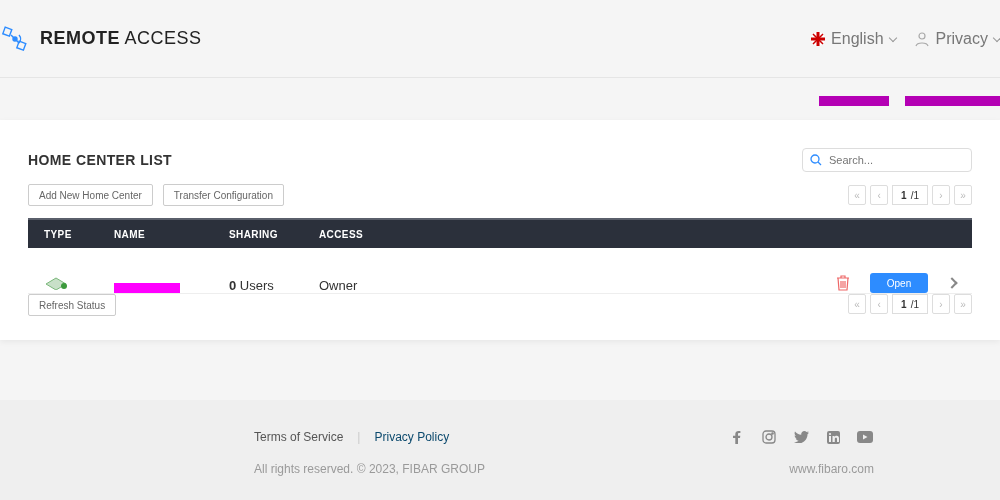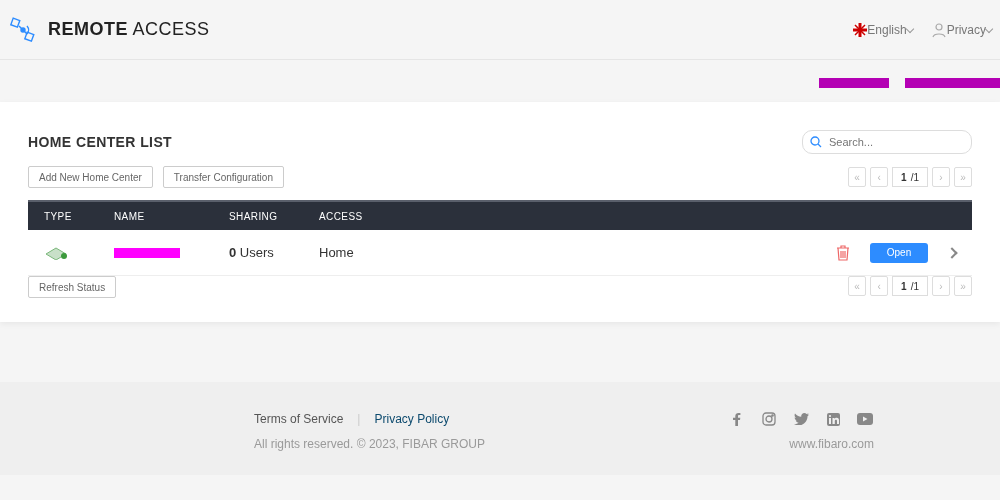--- a/index.html
+++ b/index.html
@@ -1,44 +1,44 @@
 <!DOCTYPE html>
 <html><head>
 <meta charset="utf-8">
 <style>
 *{box-sizing:border-box;margin:0;padding:0;font-family:-apple-system,BlinkMacSystemFont,"Segoe UI",Arial,sans-serif}
 body{background:#f5f5f5;color:#333;font-size:13px}
 .page{width:1000px;margin:0 auto}
-.header{height:60px;display:flex;align-items:center;justify-content:space-between;padding:0 8px;border-bottom:1px solid #e5e5e5}
+.header{height:78px;display:flex;align-items:center;justify-content:space-between;padding:0 0;border-bottom:1px solid #e5e5e5}
 .brand{display:flex;align-items:center;gap:10px}
 .brand-text{font-size:18px;font-weight:700;letter-spacing:.5px;color:#222}
 .brand-text .light{font-weight:400}
 .header-right{display:flex;align-items:center;gap:18px;color:#777}
-.hdr-item{display:flex;align-items:center;cursor:pointer;font-size:12px}
+.hdr-item{display:flex;align-items:center;gap:6px;cursor:pointer;font-size:16px}
 .chev{width:6px;height:6px;border-right:1px solid #999;border-bottom:1px solid #999;transform:rotate(45deg);margin-top:-2px}
 .redacted-bar{height:10px;margin:18px 0 14px;display:flex;justify-content:flex-end;gap:16px;padding-right:0}
 .redact{background:#b400b4;height:10px}
 .r1{width:70px}.r2{width:95px}
 .card{background:#fff;box-shadow:0 2px 6px rgba(0,0,0,.06);padding:28px 28px 24px;margin-bottom:60px}
 .card-top{display:flex;justify-content:space-between;align-items:center;margin-bottom:12px}
 .title{font-size:14px;font-weight:700;letter-spacing:.4px;color:#333}
 .search-wrap{position:relative}
 .search-wrap svg{position:absolute;left:8px;top:6px}
-.search{width:170px;height:24px;border:1px solid #ddd;border-radius:10px;padding:0 8px 0 26px;font-size:11px;color:#888}
+.search{width:170px;height:24px;border:1px solid #ddd;border-radius:4px;padding:0 8px 0 26px;font-size:11px;color:#888}
 .toolbar{display:flex;justify-content:space-between;align-items:center;margin-bottom:12px}
 .btns{display:flex;gap:10px}
 .btn{height:22px;padding:3px 10px;border:1px solid #ccc;background:#fff;border-radius:2px;font-size:10px;color:#666;cursor:pointer}
 .pager{display:flex;align-items:center;gap:4px}
 .pbtn{width:18px;height:20px;border:1px solid #ddd;background:#fff;color:#bbb;font-size:10px;cursor:pointer;display:flex;align-items:center;justify-content:center;border-radius:2px}
 .pind{height:20px;padding:0 8px;border:1px solid #ddd;display:flex;align-items:center;font-size:10px}
 .pind b{font-weight:700;margin-right:4px}
 .rule{height:2px;background:#5a5f6b;margin-bottom:0}
-.thead{background:#2b303b;color:#fff;display:flex;align-items:center;height:28px;font-size:10px;font-weight:400;letter-spacing:.4px;padding:0 16px}
+.thead{background:#2b303b;color:#fff;display:flex;align-items:center;height:28px;font-size:10px;font-weight:700;letter-spacing:.4px;padding:0 16px}
 .c-type{width:70px}.c-name{width:115px}.c-share{width:90px}.c-access{width:90px}.c-act{flex:1;display:flex;justify-content:flex-end;gap:20px;align-items:center}
-.trow{display:flex;align-items:center;height:46px;padding:0 16px;border-bottom:1px solid #eee}
+.trow{display:flex;align-items:flex-end;height:46px;padding:0 16px;border-bottom:1px solid #eee}
 .redact-name{background:#ff00ff;height:10px;width:66px}
 .open-btn{background:#2d8cff;color:#fff;border:none;border-radius:3px;width:58px;height:20px;font-size:10px;cursor:pointer}
 .rowchev{width:8px;height:8px;border-right:2px solid #888;border-top:2px solid #888;transform:rotate(45deg)}
 .bottom-row{display:flex;justify-content:space-between;align-items:flex-start;}
 .footer{background:#efefef;padding:28px 0 24px}
 .foot-top{display:flex;justify-content:space-between;align-items:center;width:620px}
 .links{display:flex;align-items:center;gap:14px;font-size:12px;color:#555}
 .sep{color:#ccc}
 .socials{display:flex;gap:14px;color:#888}
 .social{width:18px;height:18px;display:flex;align-items:center;justify-content:center;cursor:pointer}
@@ -130,21 +130,21 @@
       <div class="c-type">
         <svg width="24" height="18" viewBox="0 0 24 18">
             <path d="M2 12 L12 6 L22 12 L12 18 Z" fill="#c8e0c8" stroke="#7bb87b"></path>
             <circle cx="20" cy="14" r="3" fill="#3c9a3c"></circle>
           </svg>
       </div>
       <div class="c-name">
           <div class="redact-name"></div>
         </div>
       <div class="c-share"><b>0</b><span> Users</span></div>
-      <div class="c-access">Home</div>
+      <div class="c-access">Owner</div>
       <div class="c-act">
         <svg width="14" height="16" viewBox="0 0 14 16" stroke="#e66" fill="none" stroke-width="1.2">
             <path d="M1 3h12M5 3V1h4v2M2 3l1 12h8l1-12M5 6v7M7 6v7M9 6v7"></path>
           </svg>
         <button class="open-btn">Open</button>
         <div class="rowchev"></div>
       </div>
     </div>
 
     <div class="bottom-row">
@@ -199,18 +199,18 @@
             </svg>
           </div>
         <div class="social">
             <svg width="16" height="12" viewBox="0 0 16 12" fill="#888">
               <rect x="0" y="0" width="16" height="12" rx="3"></rect>
               <path d="M6 3.5v5L10.5 6z" fill="#efefef"></path>
             </svg>
           </div>
       </div>
     </div>
-    <div class="foot-bot" style="margin-top:9px">
+    <div class="foot-bot" style="margin-top:16px">
       <span>All rights reserved. © 2023, FIBAR GROUP</span>
       <span style="cursor:pointer">www.fibaro.com</span>
     </div>
   </div>
 </div>
 
 </body></html>

